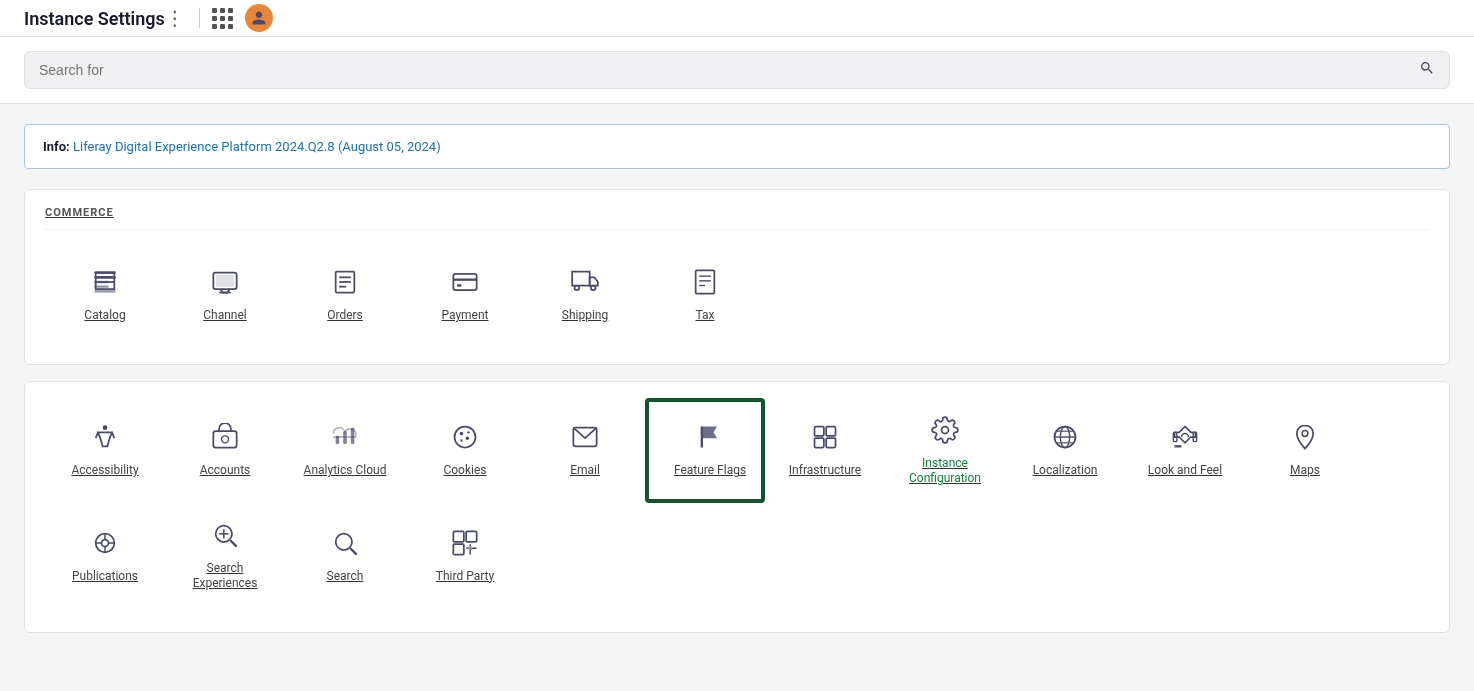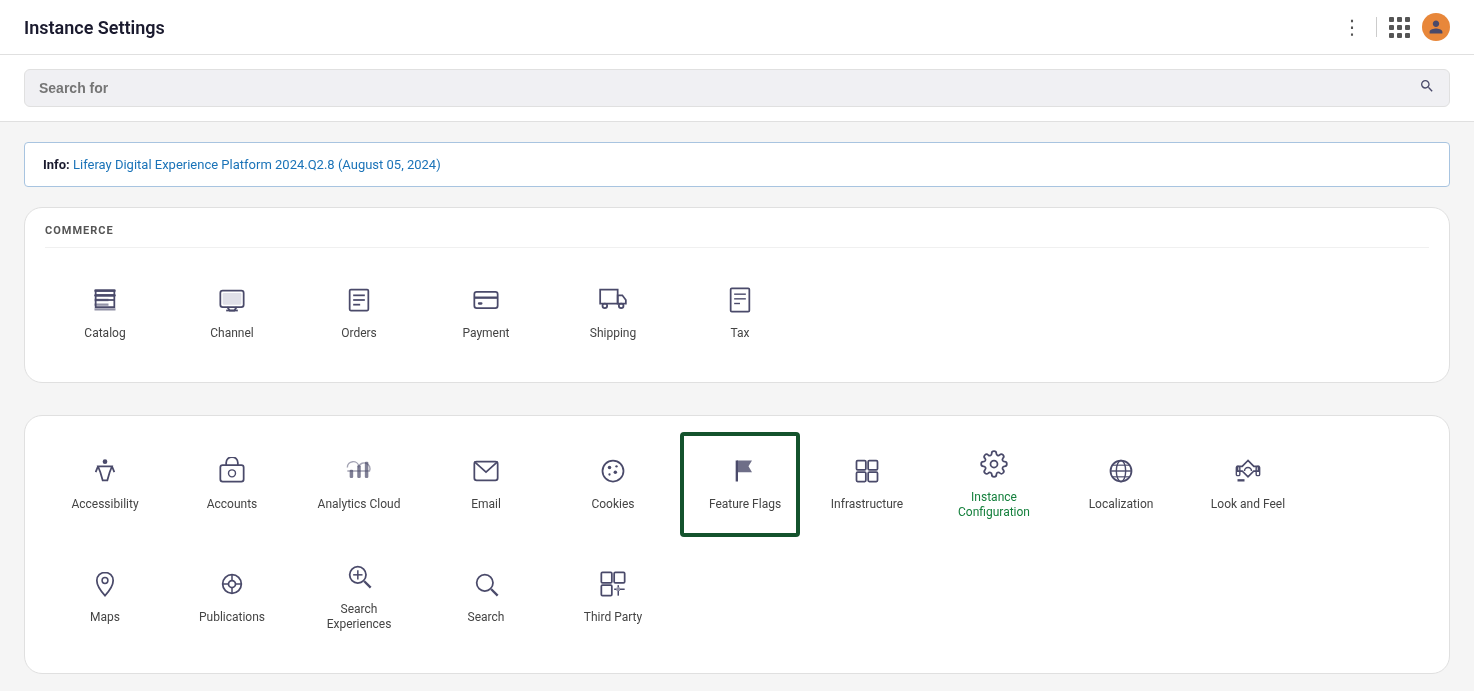--- a/index.html
+++ b/index.html
@@ -7,22 +7,22 @@
       font-family: -apple-system, BlinkMacSystemFont, "Segoe UI", Roboto, sans-serif;
       background: #f5f5f5;
       color: #333;
       min-height: 691px;
       width: 1474px;
     }
     .top-bar {
       background: #fff;
       display: flex;
       align-items: center;
-      justify-content: space-between;
-      padding: 13px 24px;
+      justify-content: flex-start;
+      padding: 4px 24px;
       border-bottom: 1px solid #e0e0e0;
     }
     .top-bar-title {
       font-size: 18px;
       font-weight: 600;
       color: #1a1a2e;
     }
     .top-bar-actions {
       display: flex;
       align-items: center;
@@ -78,21 +78,20 @@
       gap: 10px;
       border: 1px solid #e0e0e0;
     }
     .search-bar input {
       border: none;
       background: transparent;
       outline: none;
       font-size: 14px;
       color: #555;
       flex: 1;
-      font-weight: bold;
     }
     .search-icon-svg {
       color: #888;
       font-size: 16px;
     }
     .main-content {
       padding: 20px 24px;
       background: #f5f5f5;
     }
     .info-banner {
@@ -107,38 +106,39 @@
     .info-banner .info-label {
       font-weight: 700;
       color: #1a1a2e;
     }
     .info-banner .info-text {
       color: #1a73b8;
     }
     .section {
       background: #fff;
       border: 1px solid #e0e0e0;
-      border-radius: 18px;
-      margin-bottom: 32px;
+      border-radius: 6px;
+      margin-bottom: 16px;
       padding: 16px 20px 24px 20px;
+      text-decoration: underline;
     }
     .section-title {
       font-size: 11px;
       font-weight: 700;
       color: #555;
       text-transform: uppercase;
       letter-spacing: 1px;
       margin-bottom: 20px;
       padding-bottom: 10px;
       border-bottom: 1px solid #f0f0f0;
     }
     .grid-items {
       display: flex;
       flex-wrap: wrap;
-      gap: 7px;
+      gap: 0;
     }
     .grid-item {
       display: flex;
       flex-direction: column;
       align-items: center;
       justify-content: center;
       width: 120px;
       padding: 16px 10px;
       cursor: pointer;
       border-radius: 6px;
@@ -331,38 +331,38 @@
               <rect x="17" y="4" width="3" height="14" rx="1" fill="#4a4a6a" opacity="0.7"></rect>
               <path d="M2 9a5 5 0 0 1 9.9-1A4 4 0 1 1 21 12H2" fill="none" stroke="#4a4a6a" stroke-width="1.2" opacity="0.5"></path>
             </svg>
         </div>
         <span class="item-label">Analytics Cloud</span>
       </div>
 
       <div class="grid-item">
         <div class="item-icon">
           <svg width="28" height="28" viewBox="0 0 24 24">
-              <rect x="2" y="4" width="20" height="16" rx="2" fill="none" stroke="#4a4a6a" stroke-width="1.5"></rect>
-              <path d="M2 4l10 9 10-9" fill="none" stroke="#4a4a6a" stroke-width="1.5"></path>
-            </svg>
-        </div>
-        <span class="item-label">Email</span>
-      </div>
-
-      <div class="grid-item">
-        <div class="item-icon">
-          <svg width="28" height="28" viewBox="0 0 24 24">
               <circle cx="12" cy="12" r="9" fill="none" stroke="#4a4a6a" stroke-width="1.5"></circle>
               <circle cx="9" cy="9" r="1.5" fill="#4a4a6a"></circle>
               <circle cx="14" cy="13" r="1.5" fill="#4a4a6a"></circle>
               <circle cx="9" cy="15" r="1" fill="#4a4a6a"></circle>
               <circle cx="15" cy="8" r="1" fill="#4a4a6a"></circle>
             </svg>
         </div>
         <span class="item-label">Cookies</span>
+      </div>
+
+      <div class="grid-item">
+        <div class="item-icon">
+          <svg width="28" height="28" viewBox="0 0 24 24">
+              <rect x="2" y="4" width="20" height="16" rx="2" fill="none" stroke="#4a4a6a" stroke-width="1.5"></rect>
+              <path d="M2 4l10 9 10-9" fill="none" stroke="#4a4a6a" stroke-width="1.5"></path>
+            </svg>
+        </div>
+        <span class="item-label">Email</span>
       </div>
 
       <div class="grid-item selected">
         <div class="item-icon">
           <svg width="28" height="28" viewBox="0 0 24 24">
               <path d="M5 3v18" stroke="#4a4a6a" stroke-width="2" fill="none"></path>
               <path d="M5 3h13l-3 5 3 5H5V3z" fill="#4a4a6a" opacity="0.8"></path>
             </svg>
         </div>
         <span class="item-label">Feature Flags</span>

